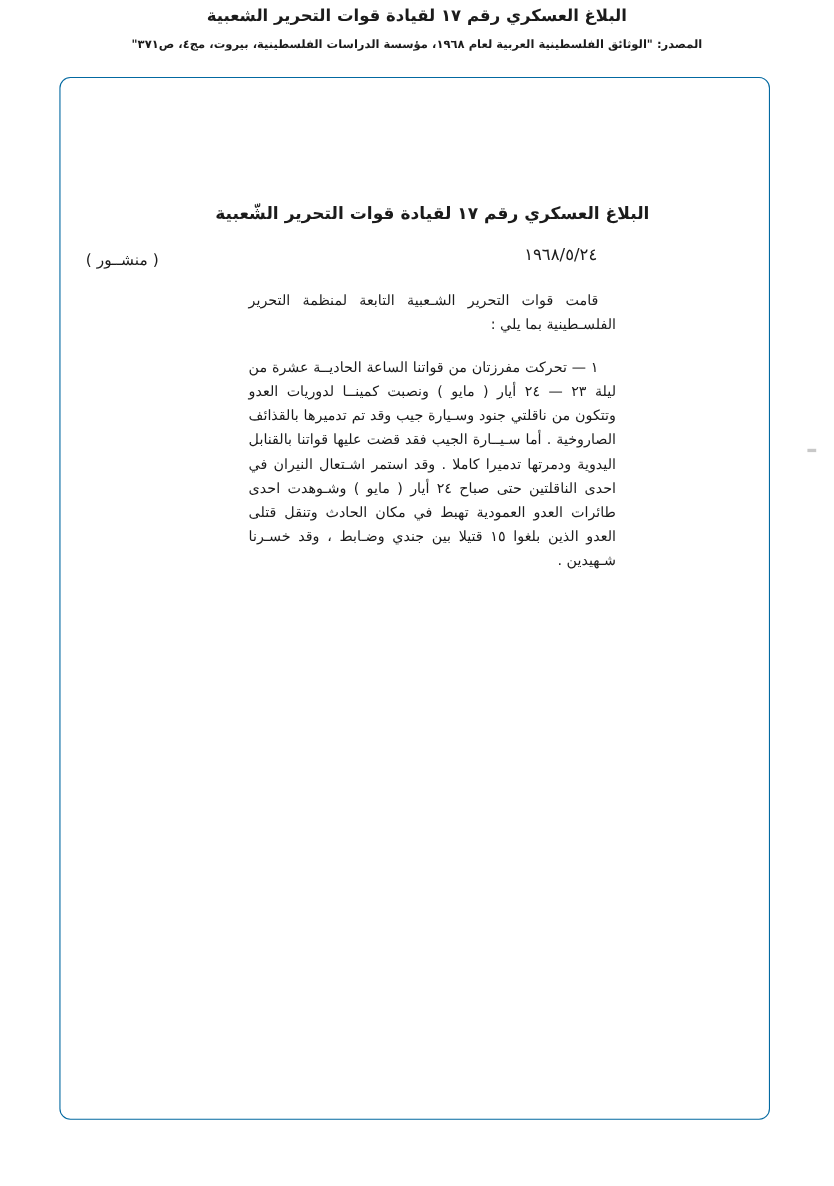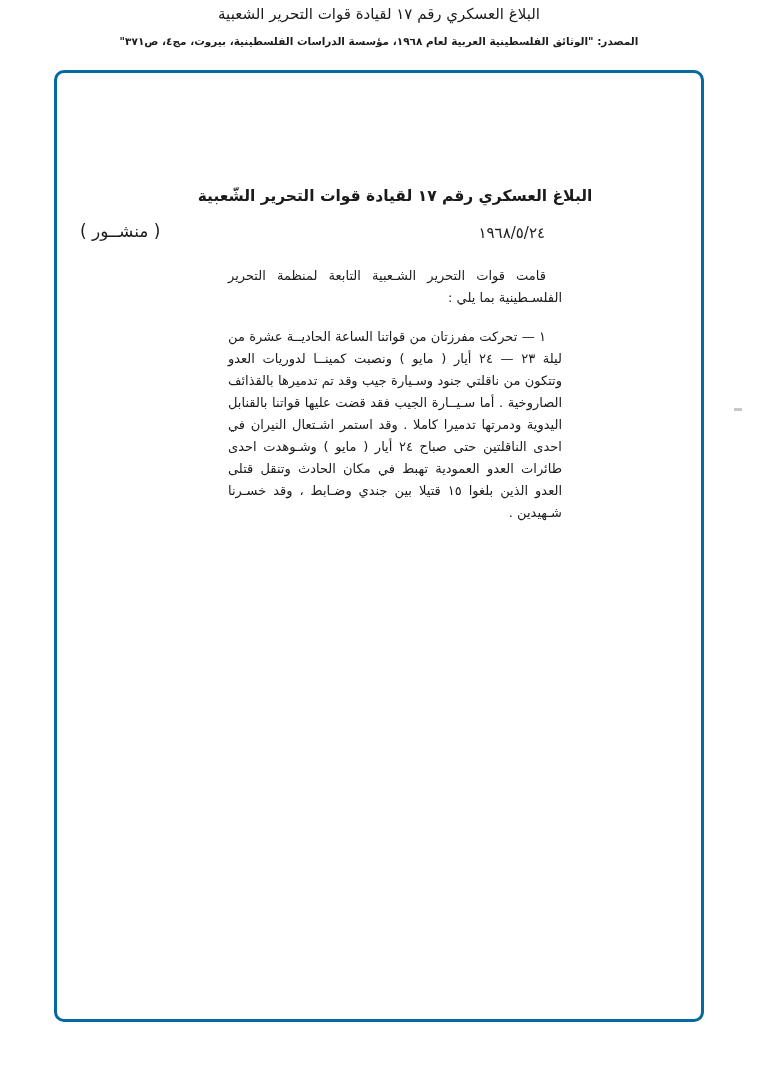--- a/index.html
+++ b/index.html
@@ -11,36 +11,36 @@
     font-family: "DejaVu Sans", sans-serif;
     color: #1b1b1b;
     overflow: hidden;
   }
   .header-title {
     position: absolute;
     top: 5px; left: 0; right: 0;
     text-align: center;
     direction: rtl;
     font-size: 15px;
-    font-weight: normal;
+    font-weight: bold;
     letter-spacing: 0.2px;
   }
   .source-line {
     position: absolute;
     top: 35px; left: 0; right: 0;
     text-align: center;
     direction: rtl;
     font-size: 10.5px;
     font-weight: bold;
   }
   .page-frame {
     position: absolute;
     left: 54px; top: 70px;
     width: 644px; height: 946px;
-    border: 3px solid #0369a1;
+    border: 1px solid #0369a1;
     border-radius: 10px;
     background: #ffffff;
   }
   .doc-title {
     position: absolute;
     top: 114px; left: 118px;
     width: 440px;
     text-align: center;
     direction: rtl;
     font-size: 15.5px;
@@ -48,23 +48,23 @@
     white-space: nowrap;
   }
   .doc-date {
     position: absolute;
     top: 151px; right: 156px;
     direction: rtl;
     font-size: 15px;
   }
   .pub-note {
     position: absolute;
-    top: 148px; left: 23px;
+    top: 158px; left: 23px;
     direction: rtl;
-    font-size: 17px;
+    font-size: 14px;
   }
   .doc-body {
     position: absolute;
     top: 192px; left: 171px;
     width: 334px;
     direction: rtl;
     text-align: justify;
     font-size: 13px;
     line-height: 22px;
   }

